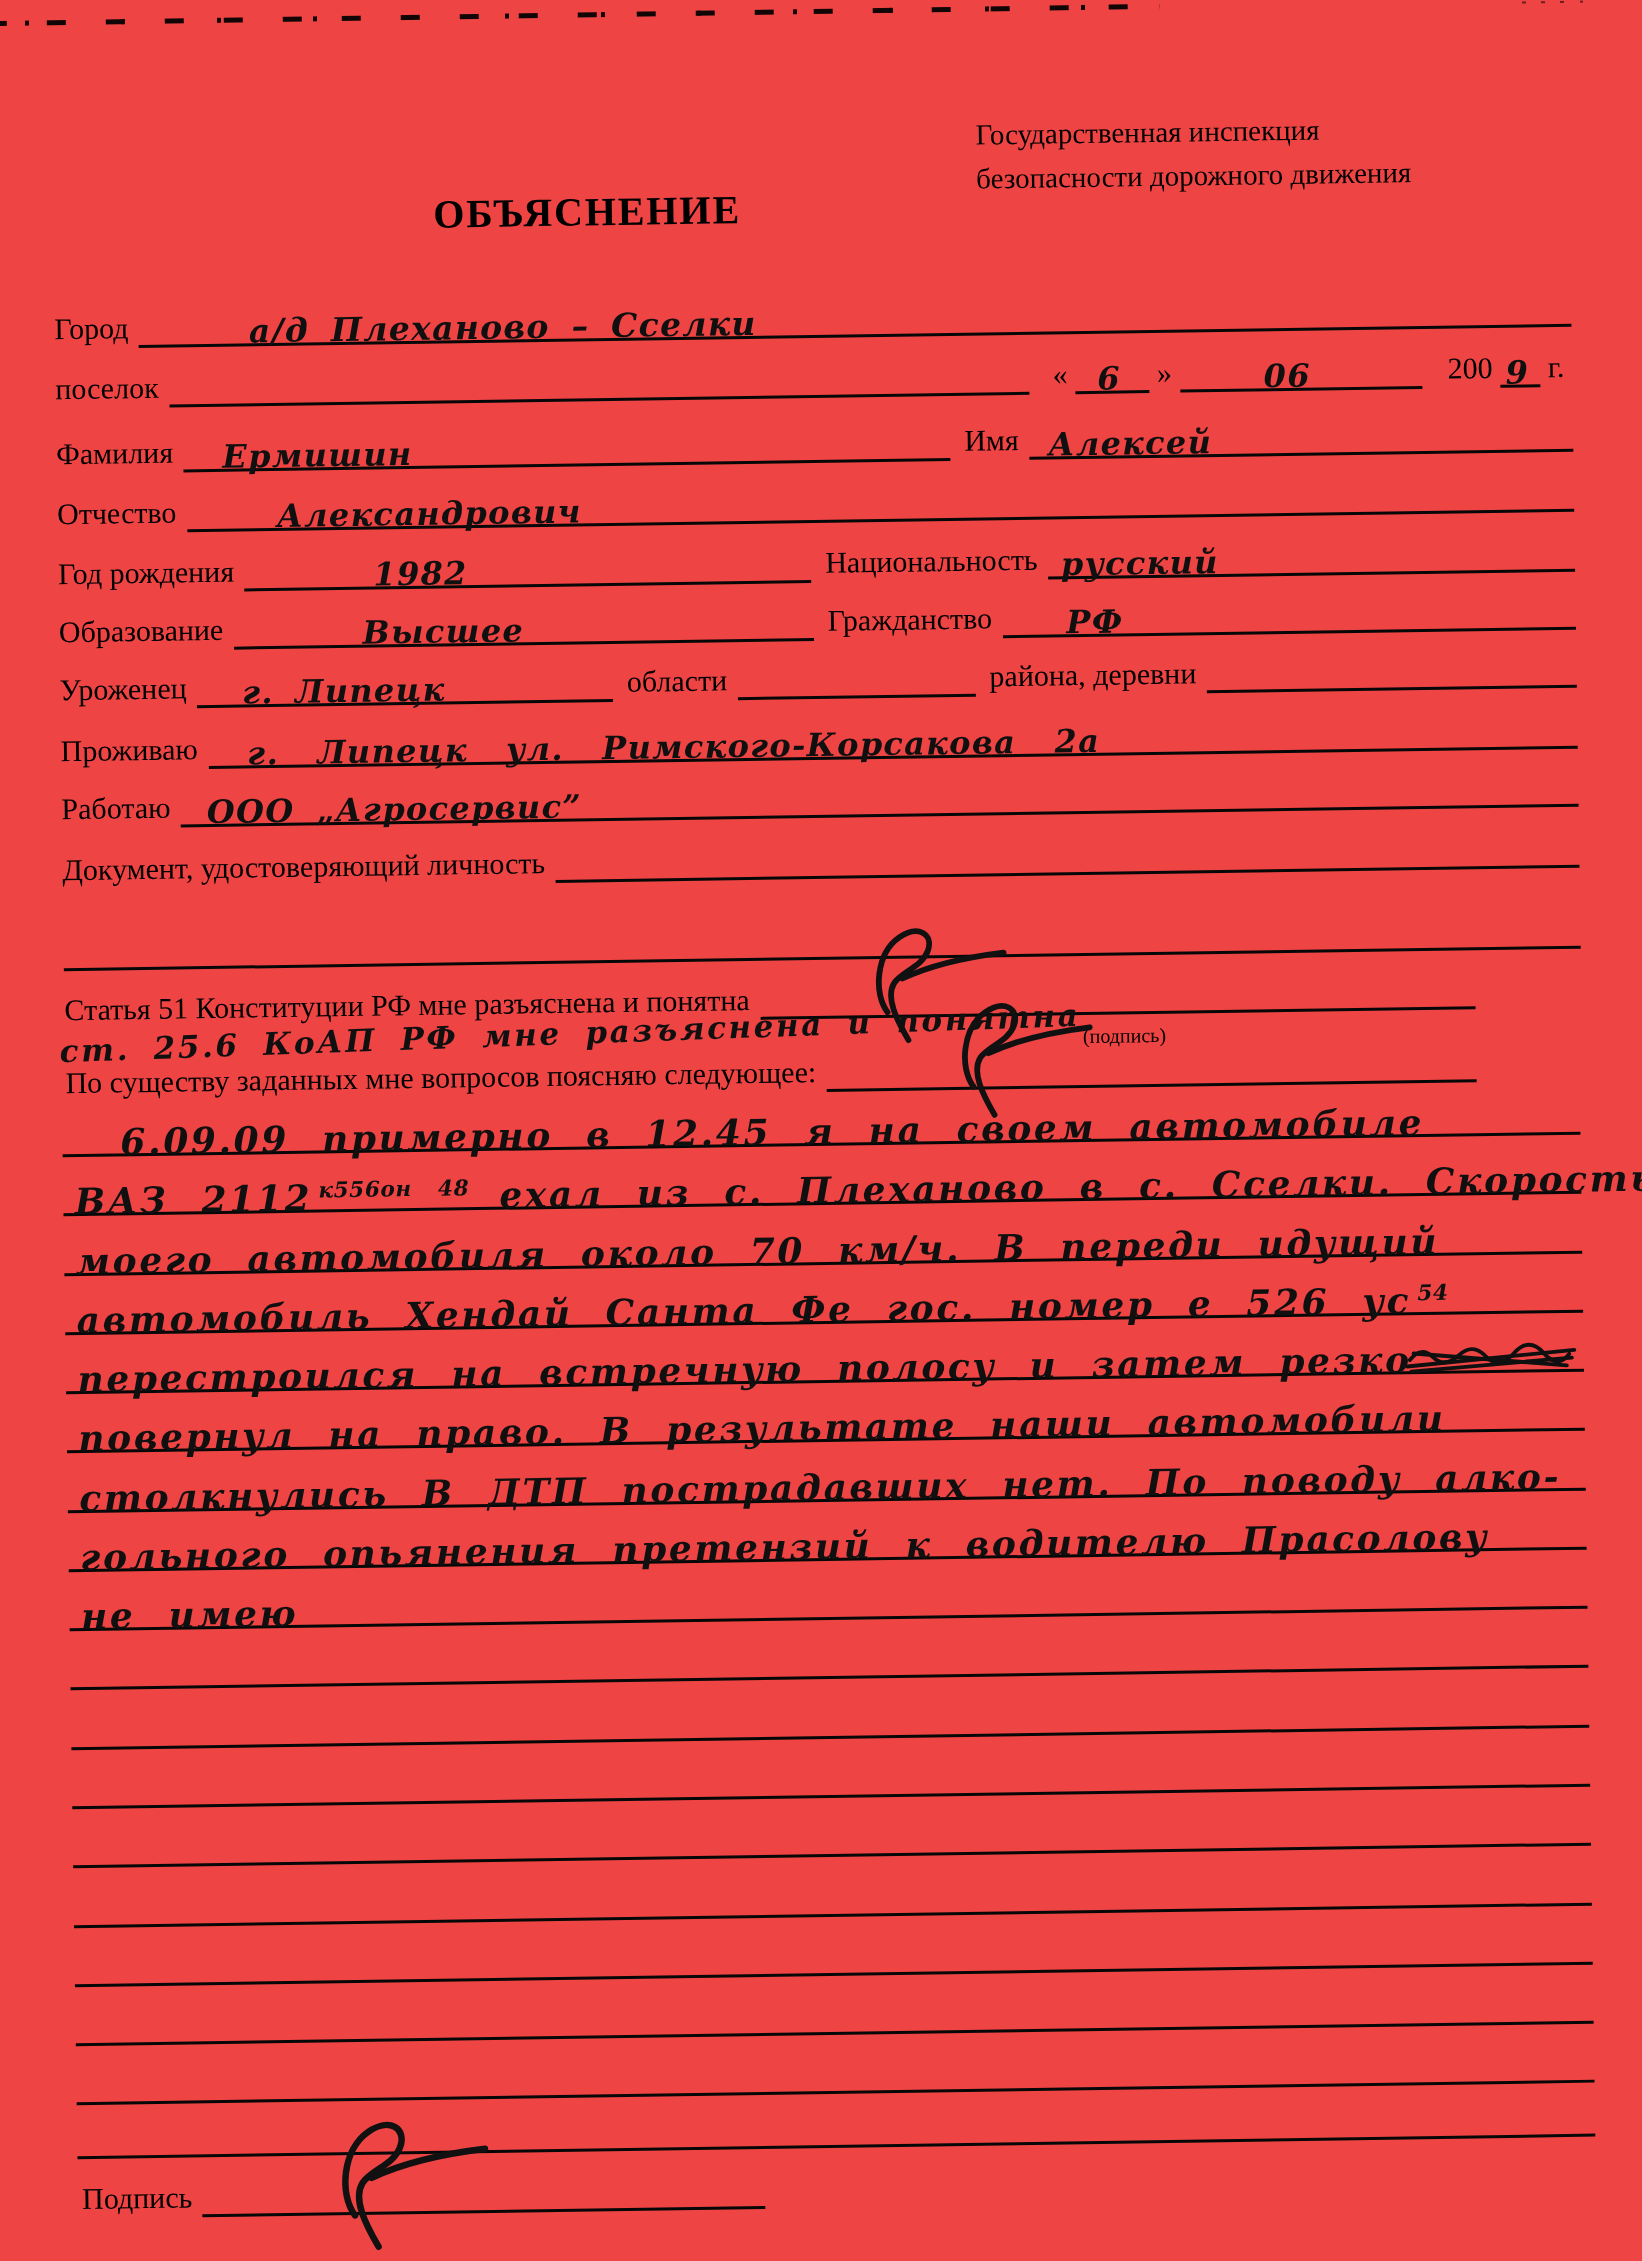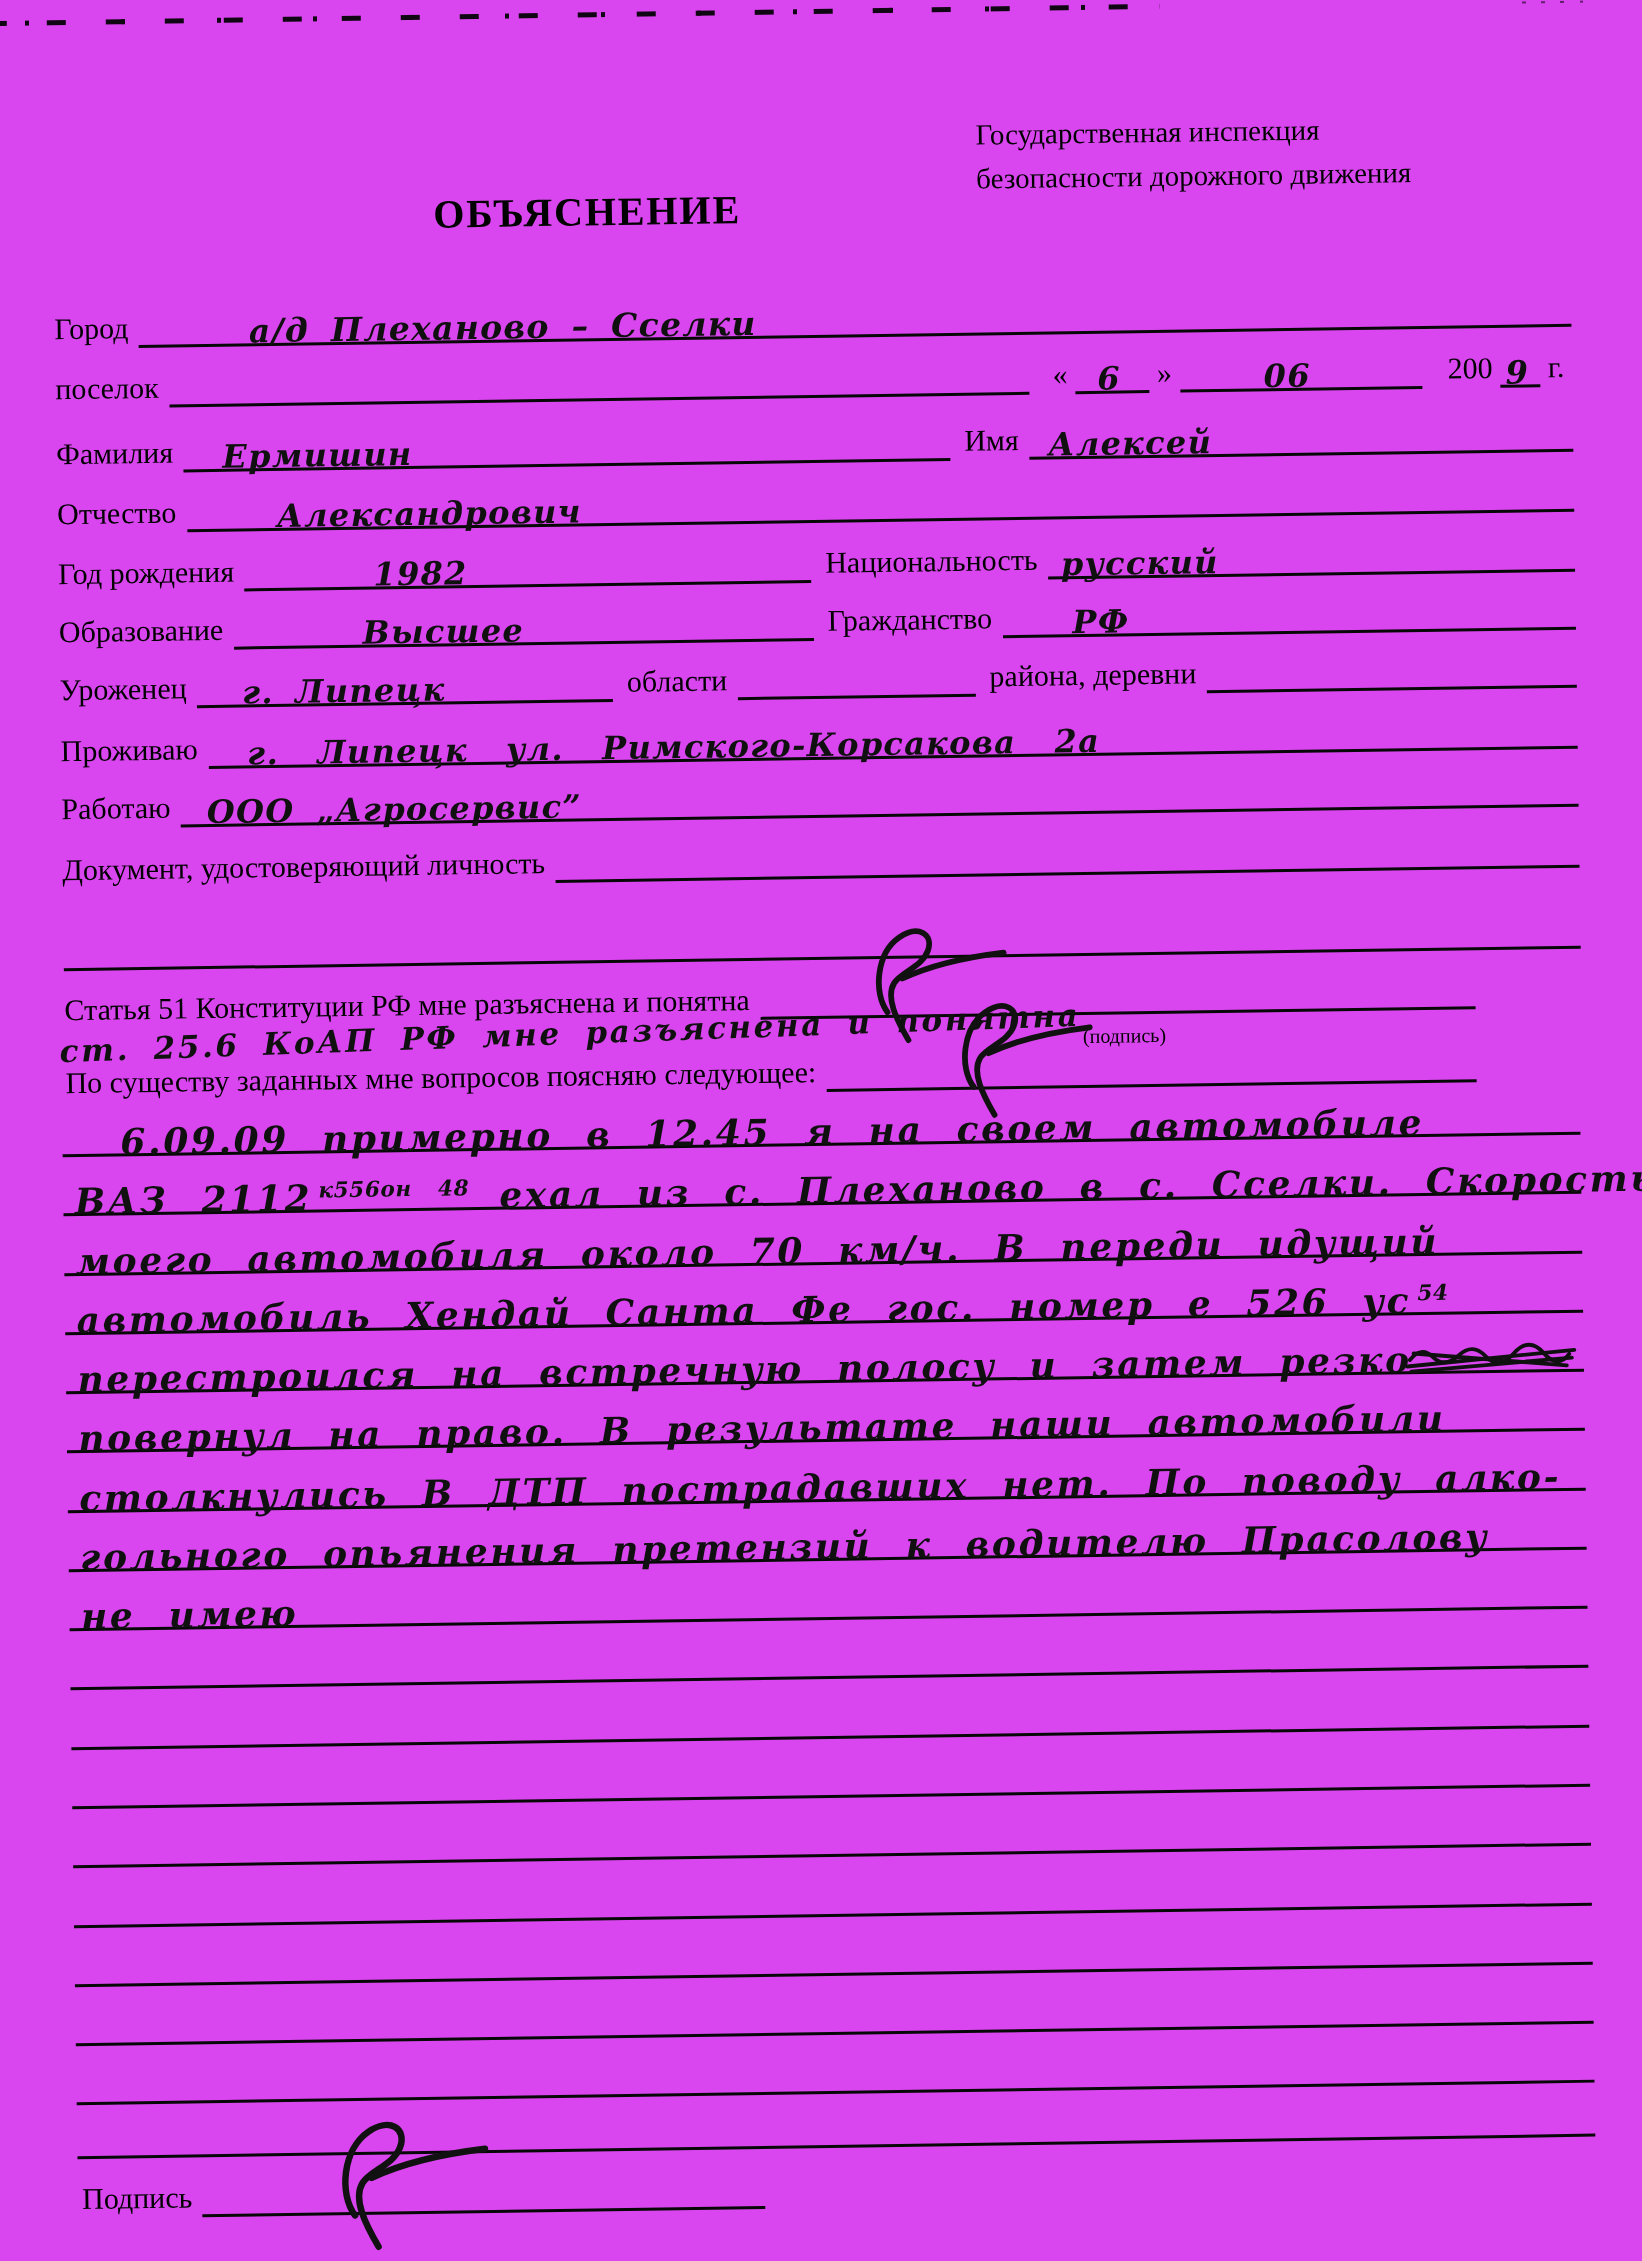--- a/index.html
+++ b/index.html
@@ -1,16 +1,16 @@
 <!DOCTYPE html>
 <html style="font-size:10.3px"><head>
 <meta charset="utf-8">
 <style>
   html,body{margin:0;padding:0;background:#e8e8e8;}
-  .page{position:relative;width:1643px;height:2261px;background:#d946ef;overflow:hidden;
+  .page{position:relative;width:1643px;height:2261px;background:#ef4444;overflow:hidden;
         font-family:"Liberation Serif",serif;color:#000;}
   .sheet{position:absolute;inset:0;transform:rotate(-0.85deg);transform-origin:50% 55%;}
   
   .noise{position:absolute;top:9px;left:6.4px;width:1172px;height:5.2px;opacity:.92;
     background:
       repeating-linear-gradient(90deg,#000 0 19.3px,transparent 19.3px 59px),
       repeating-linear-gradient(90deg,transparent 0 37px,#000 37px 41px,transparent 41px 96px);}
   .noise2{position:absolute;top:11.6px;left:1540px;width:71px;height:2.6px;opacity:.55;
     background:repeating-linear-gradient(90deg,#000 0 3.9px,transparent 3.9px 19.3px);}
   .hdr{position:absolute;left:992px;top:116px;font-size:29px;line-height:1.5;white-space:nowrap;}
@@ -109,21 +109,21 @@
     </span>
   </div>
 
   <div class="row" style="top:583px;left:68px;right:58px;">
     <span class="lbl">Образование</span>
     <span class="ffix" style="width:580px;">
       <span class="hw" style="left:129px;">Высшее</span>
     </span>
     <span class="lbl mid">Гражданство</span>
     <span class="fill">
-      <span class="hw" style="left:70px;text-align:right;">РФ</span>
+      <span class="hw" style="left:64px;text-align:right;">РФ</span>
     </span>
   </div>
 
   <div class="row" style="top:641px;left:68px;right:58px;">
     <span class="lbl">Уроженец</span>
     <span class="ffix" style="width:416px;">
       <span class="hw" style="left:45px;">г. Липецк</span>
     </span>
     <span class="lbl mid">области</span>
     <span class="ffix" style="width:238px;">

